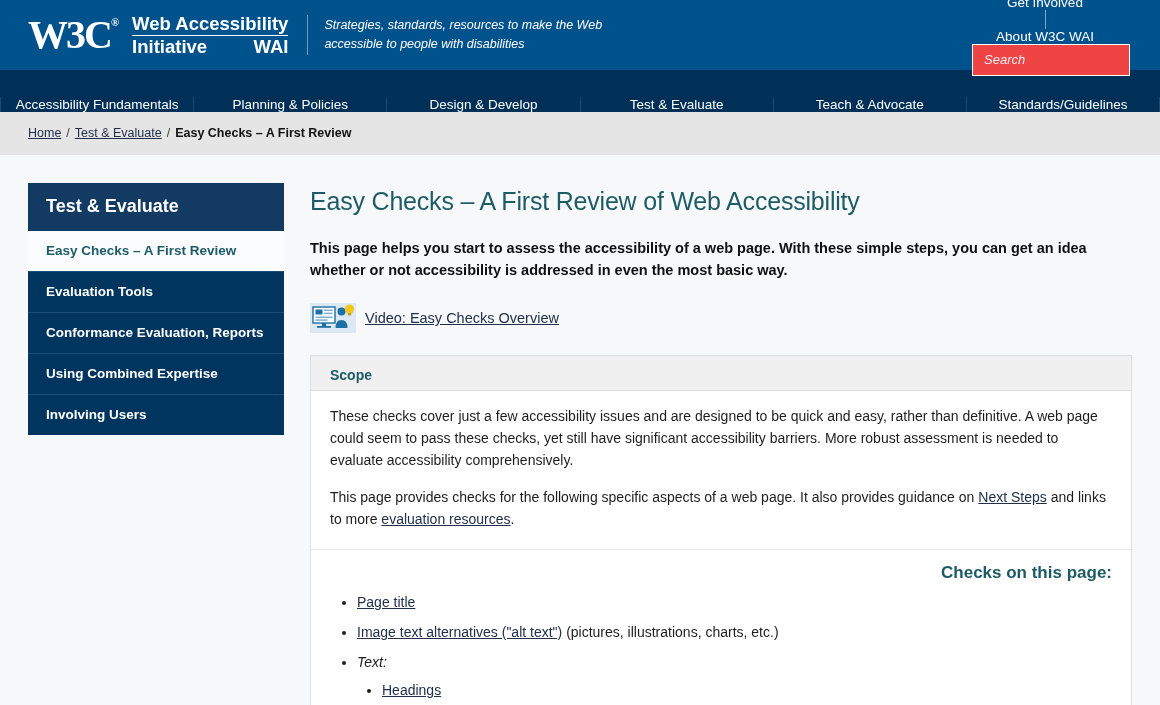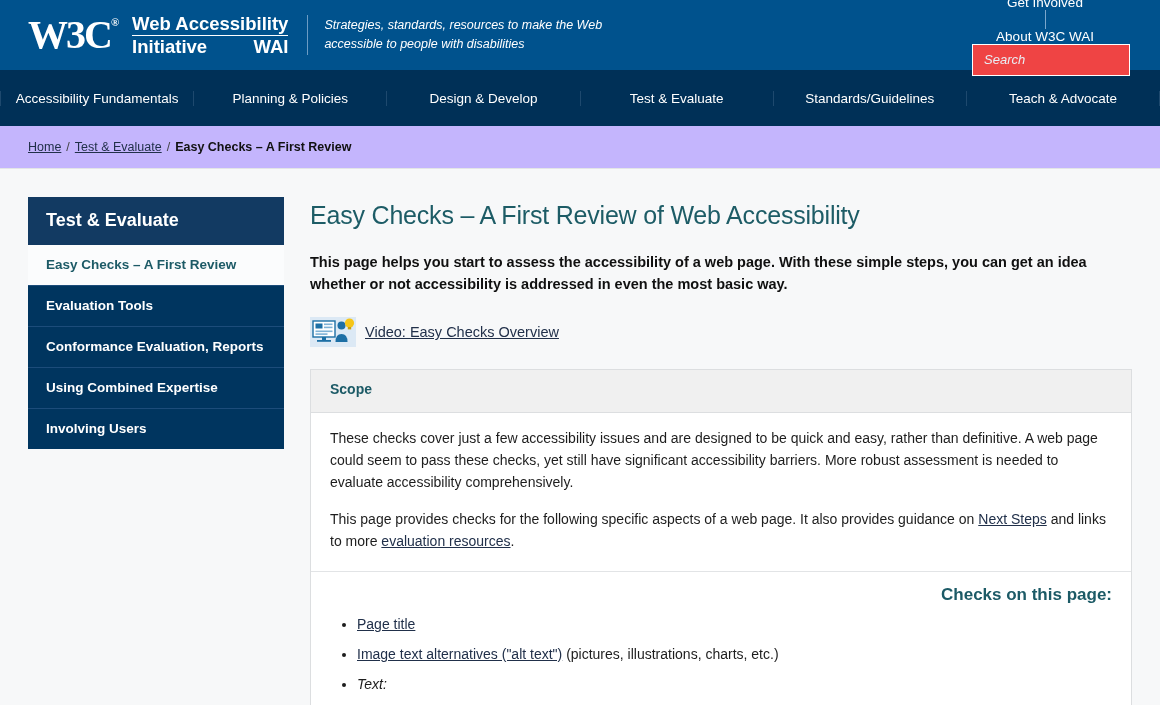--- a/index.html
+++ b/index.html
@@ -112,40 +112,40 @@
     color: #ffffff;
     font-family: "Liberation Sans", sans-serif;
     font-size: 13px;
     font-style: italic;
   }
   .search-wrap input::placeholder { color: #e8eef4; font-style: italic; opacity: 1; }
 
   
   .main-nav {
     background: #003057;
-    height: 56px;
-    display: flex;
-    align-items: center;
+    height: 42px;
+    display: flex;
+    align-items: flex-end;
   }
   .nav-item {
     flex: 1;
     display: flex;
     align-items: center;
     justify-content: center;
     color: #ffffff;
     font-size: 13.5px;
     text-decoration: none;
     border-right: 1px solid #1e496e;
     white-space: nowrap;
   }
   .nav-item:first-child { border-left: 1px solid #1e496e; }
 
   
   .crumb-bar {
-    background: #c4b5fd;
+    background: #e5e5e5;
     height: 43px;
     display: flex;
     align-items: center;
     padding-left: 28px;
     border-bottom: 1px solid #e3e5e7;
     font-size: 12.5px;
   }
   .crumb-bar a {
     color: #21304a;
     text-decoration: underline;
@@ -216,21 +216,21 @@
   .vicon { width: 46px; height: 30px; display: block; }
 
   
   .panel {
     background: #ffffff;
     border: 1px solid #dcdee0;
   }
   .panel-head {
     background: #f0f0f0;
     border-bottom: 1px solid #dcdee0;
-    padding: 11px 19px 15px 19px;
+    padding: 11px 19px 7px 19px;
     font-size: 14px;
     font-weight: bold;
     color: #1c5a66;
   }
   .panel-body { padding: 15px 19px 18px 19px; }
   .panel-body p {
     font-size: 14px;
     line-height: 1.55;
     margin: 0 0 16px 0;
     color: #1d1d1d;
@@ -301,22 +301,22 @@
 
     </div>
   </div>
 </header>
 
 <nav class="main-nav">
   <a class="nav-item" href="#">Accessibility Fundamentals</a>
   <a class="nav-item" href="#">Planning &amp; Policies</a>
   <a class="nav-item" href="#">Design &amp; Develop</a>
   <a class="nav-item" href="#">Test &amp; Evaluate</a>
+  <a class="nav-item" href="#">Teach &amp; Advocate</a>
   <a class="nav-item" href="#">Standards/Guidelines</a>
-  <a class="nav-item" href="#">Teach &amp; Advocate</a>
 </nav>
 
 <div class="crumb-bar">
   <a href="#">Home</a>
   <span class="crumb-sep">/</span>
   <a href="#">Test &amp; Evaluate</a>
   <span class="crumb-sep">/</span>
   <span class="crumb-cur">Easy Checks – A First Review</span>
 </div>
 

